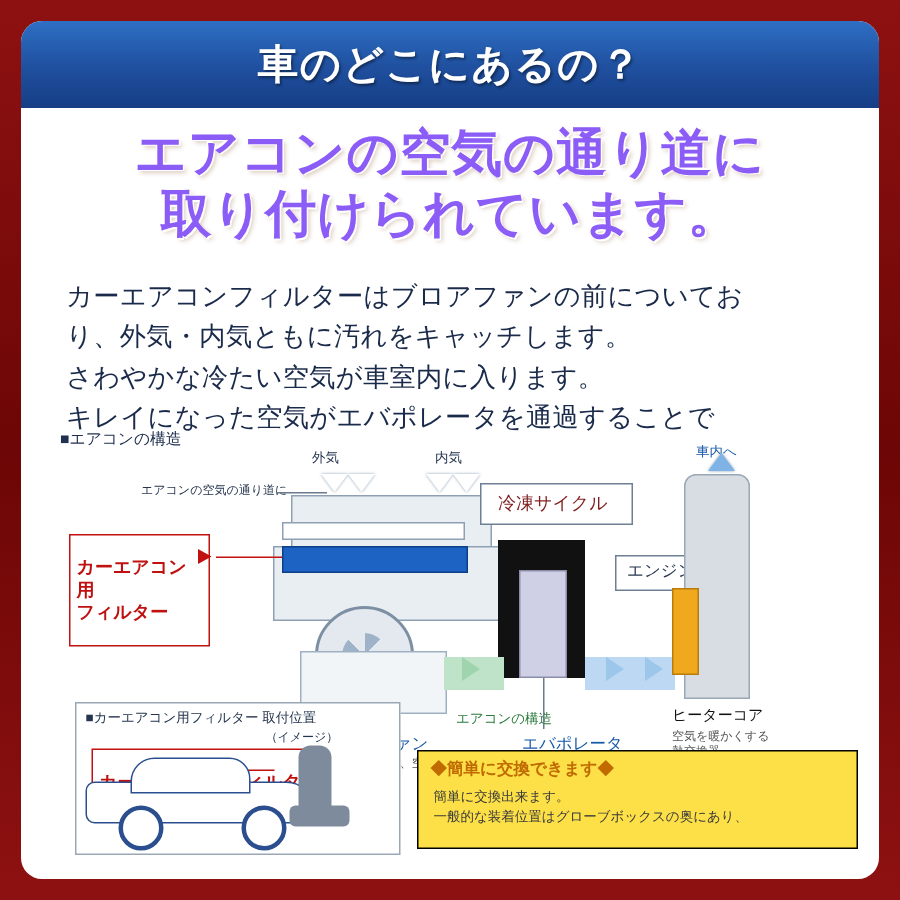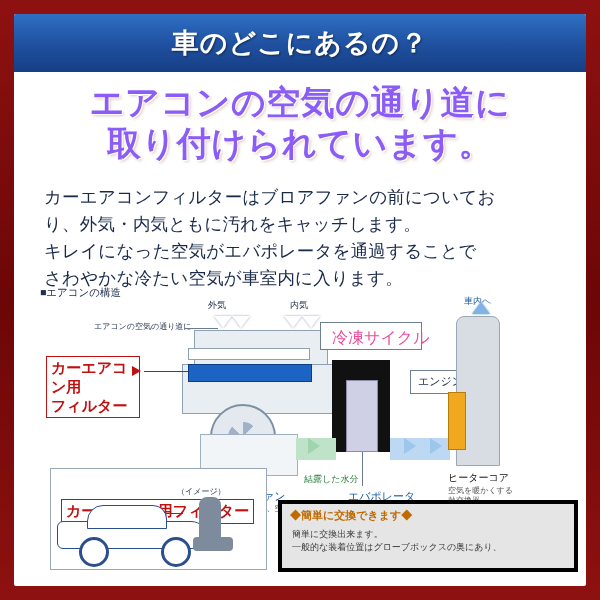--- a/index.html
+++ b/index.html
@@ -11,21 +11,21 @@
   }
   .frame{
     position:absolute;left:0;top:0;width:600px;height:600px;
     background:
       linear-gradient(180deg,#8e1111 0%,#6d0606 50%,#8e1111 100%);
     box-sizing:border-box;
   }
   .inner{
     position:absolute;left:14px;top:14px;width:572px;height:572px;
     background:#ffffff;
-    border-radius:2px;
+    border-radius:14px;
     box-sizing:border-box;
     overflow:hidden;
   }
   
   .header{
     position:absolute;left:0;top:0;width:572px;height:58px;
     background:linear-gradient(180deg,#2e6fc4 0%,#1f4f9e 55%,#163e85 100%);
     display:flex;align-items:center;justify-content:center;
   }
   .header .htext{
@@ -87,21 +87,21 @@
   }
   .fan:after{
     content:"";position:absolute;left:50%;top:50%;width:30px;height:30px;
     margin:-15px 0 0 -15px;border-radius:50%;
     background:
       conic-gradient(#9fb3c8 0 12%,#e3e9ef 12% 25%,#9fb3c8 25% 37%,
       #e3e9ef 37% 50%,#9fb3c8 50% 62%,#e3e9ef 62% 75%,#9fb3c8 75% 87%,#e3e9ef 87% 100%);
   }
   .redlabel{
     position:absolute;background:#ffffff;border:1.5px solid #c01010;
-    font-size:15px;color:#c01010;font-weight:bold;padding:2px 4px;line-height:1.25;
+    font-size:12px;color:#c01010;font-weight:bold;padding:14px 4px;line-height:1.25;
   }
   .photobox{
     position:absolute;left:18px;top:182px;width:215px;height:100px;
     background:#ffffff;border:1px solid #9aa7b5;
   }
   .car{
     position:absolute;left:6px;top:34px;width:150px;height:56px;
   }
   .car .body{
     position:absolute;left:0;top:18px;width:150px;height:26px;
@@ -120,21 +120,21 @@
     position:absolute;left:140px;top:28px;width:46px;height:62px;
   }
   .seat .back{
     position:absolute;left:8px;top:0;width:22px;height:44px;background:#7e8b9c;border-radius:8px 8px 0 0;
   }
   .seat .base{
     position:absolute;left:2px;top:40px;width:40px;height:14px;background:#7e8b9c;border-radius:4px;
   }
   .noteband{
     position:absolute;left:246px;top:214px;width:292px;height:64px;
-    background:#e5e5e5;border:4px solid #000000;
+    background:#fde047;border:1px solid #000000;
   }
   .noteband .nb-title{
     position:absolute;left:8px;top:4px;font-size:11px;color:#c06a00;font-weight:bold;
   }
   .noteband .nb-txt{
     position:absolute;left:10px;top:24px;width:272px;font-size:9px;color:#3a3a3a;line-height:1.45;
   }
   .redarrow{
     position:absolute;width:0;height:0;border-top:5px solid transparent;
     border-bottom:5px solid transparent;border-left:9px solid #c01010;
@@ -171,22 +171,22 @@
     </div>
 
     <div class="headline">
       <div>エアコンの空気の通り道に</div>
       <div>取り付けられています。</div>
     </div>
 
     <div class="para">
       <div>カーエアコンフィルターはブロアファンの前についてお</div>
       <div>り、外気・内気ともに汚れをキャッチします。</div>
+      <div>さわやかな冷たい空気が車室内に入ります。</div>
       <div>キレイになった空気がエバポレータを通過することで</div>
-      <div>さわやかな冷たい空気が車室内に入ります。</div>
     </div>
 
     <div class="diagram">
 
       <div class="dg-title">■エアコンの構造</div>
 
       <div class="cap" style="left:176px;top:14px;">外気</div>
       <div class="cap" style="left:258px;top:14px;">内気</div>
 
       <div class="tri-dn" style="left:182px;top:30px;"></div>
@@ -206,21 +206,21 @@
         <span style="white-space:pre-line;">カーエアコン用
 フィルター</span>
       </div>
       <div class="redarrow" style="left:100px;top:80px;"></div>
       <div class="leaderh" style="left:112px;top:85px;width:44px;background:#c01010;"></div>
 
       <div class="fan" style="left:178px;top:118px;"></div>
       <div class="duct2" style="left:168px;top:148px;width:96px;height:40px;"></div>
 
       <div class="box" style="left:288px;top:36px;width:100px;height:26px;"></div>
-      <div class="cap" style="left:300px;top:42px;font-size:16px;color:#ec4899; ">冷凍サイクル</div>
+      <div class="cap" style="left:300px;top:42px;font-size:12px;color:#7f1d1d; ">冷凍サイクル</div>
 
       <div class="box" style="left:378px;top:84px;width:66px;height:22px;"></div>
       <div class="cap" style="left:386px;top:89px;font-size:11px;">エンジン</div>
 
       <div class="blackbox" style="left:300px;top:74px;width:58px;height:92px;"></div>
       <div class="lilac" style="left:314px;top:94px;width:30px;height:70px;"></div>
 
       <div class="greenflow" style="left:264px;top:152px;width:40px;height:22px;"></div>
       <div class="grn-arrow" style="left:276px;top:152px;"></div>
       <div class="blueflow" style="left:358px;top:152px;width:60px;height:22px;"></div>
@@ -236,28 +236,29 @@
       <div class="cap sm" style="left:416px;top:200px;white-space:pre-line;color:#555;">空気を暖かくする
 熱交換器</div>
 
       <div class="leader" style="left:210px;top:188px;height:14px;"></div>
       <div class="cap blue" style="left:186px;top:204px;font-size:11px;">ブロアファン</div>
       <div class="cap sm" style="left:186px;top:218px;white-space:pre-line;color:#555;">風を吸引させ、空気を
 送り出す装置</div>
 
       <div class="cap grn" style="left:190px;top:190px;opacity:0;"></div>
 
-      <div class="cap grn" style="left:272px;top:188px;">結露した水分</div>
+      <div class="cap grn" style="left:272px;top:188px;">エアコンの構造</div>
 
       <div class="leader" style="left:330px;top:166px;height:34px;"></div>
       <div class="cap blue" style="left:316px;top:204px;font-size:11px;">エバポレータ</div>
       <div class="cap sm" style="left:316px;top:218px;white-space:pre-line;color:#555;">空気を冷たくする熱交
 換器</div>
 
       <div class="photobox">
+        <div class="cap" style="left:6px;top:4px;">■カーエアコン用フィルター 取付位置</div>
         <div class="cap sm" style="left:126px;top:18px;">（イメージ）</div>
 
         <div class="redlabel" style="left:10px;top:30px;">カーエアコン用フィルター</div>
         <div class="leaderh" style="left:112px;top:44px;width:20px;background:#c01010;"></div>
 
         <div class="car">
           <div class="body"></div>
           <div class="roof"></div>
           <div class="wheel" style="left:22px;"></div>
           <div class="wheel" style="left:104px;"></div>

